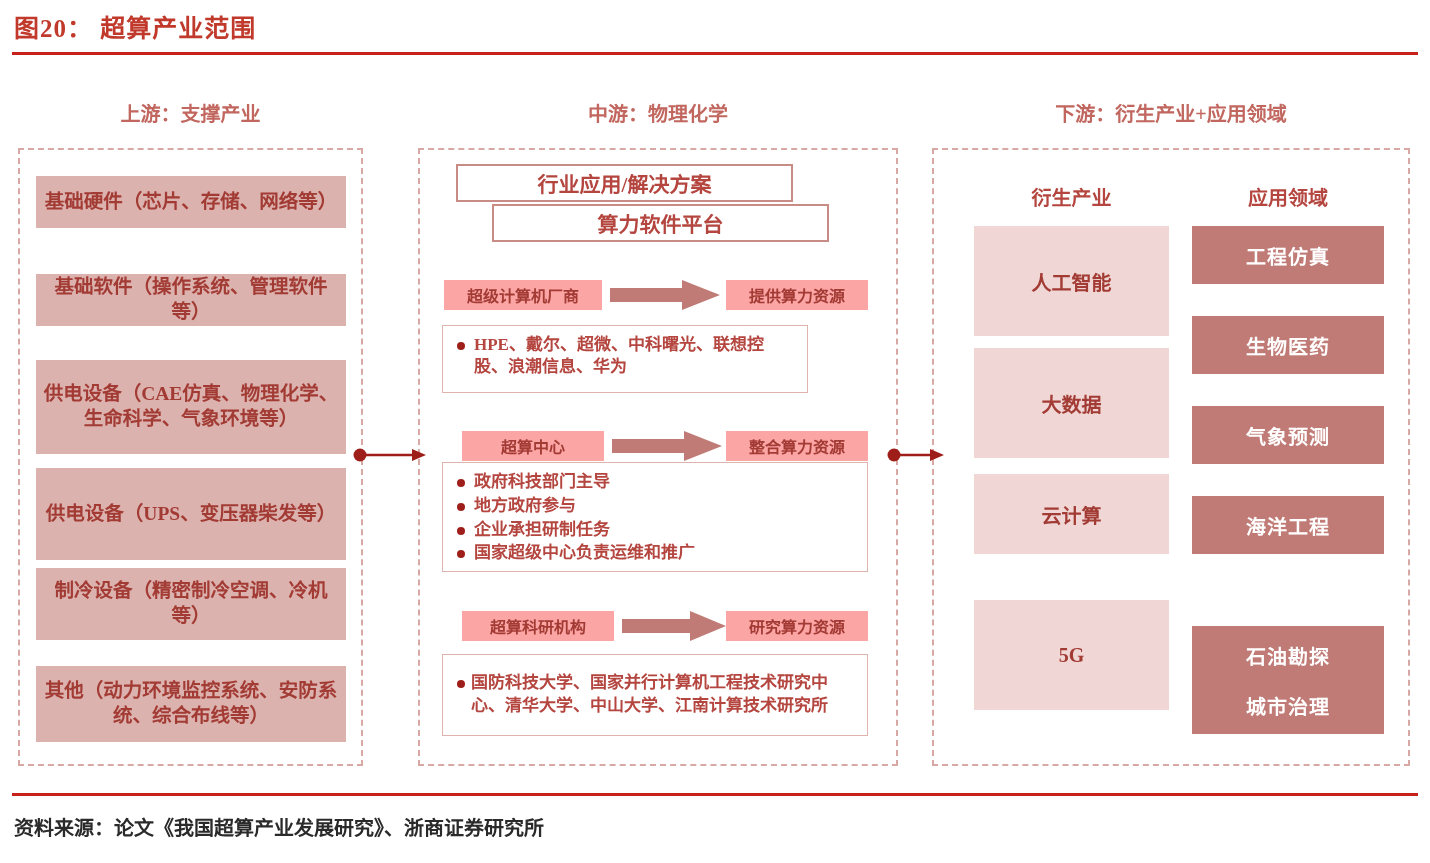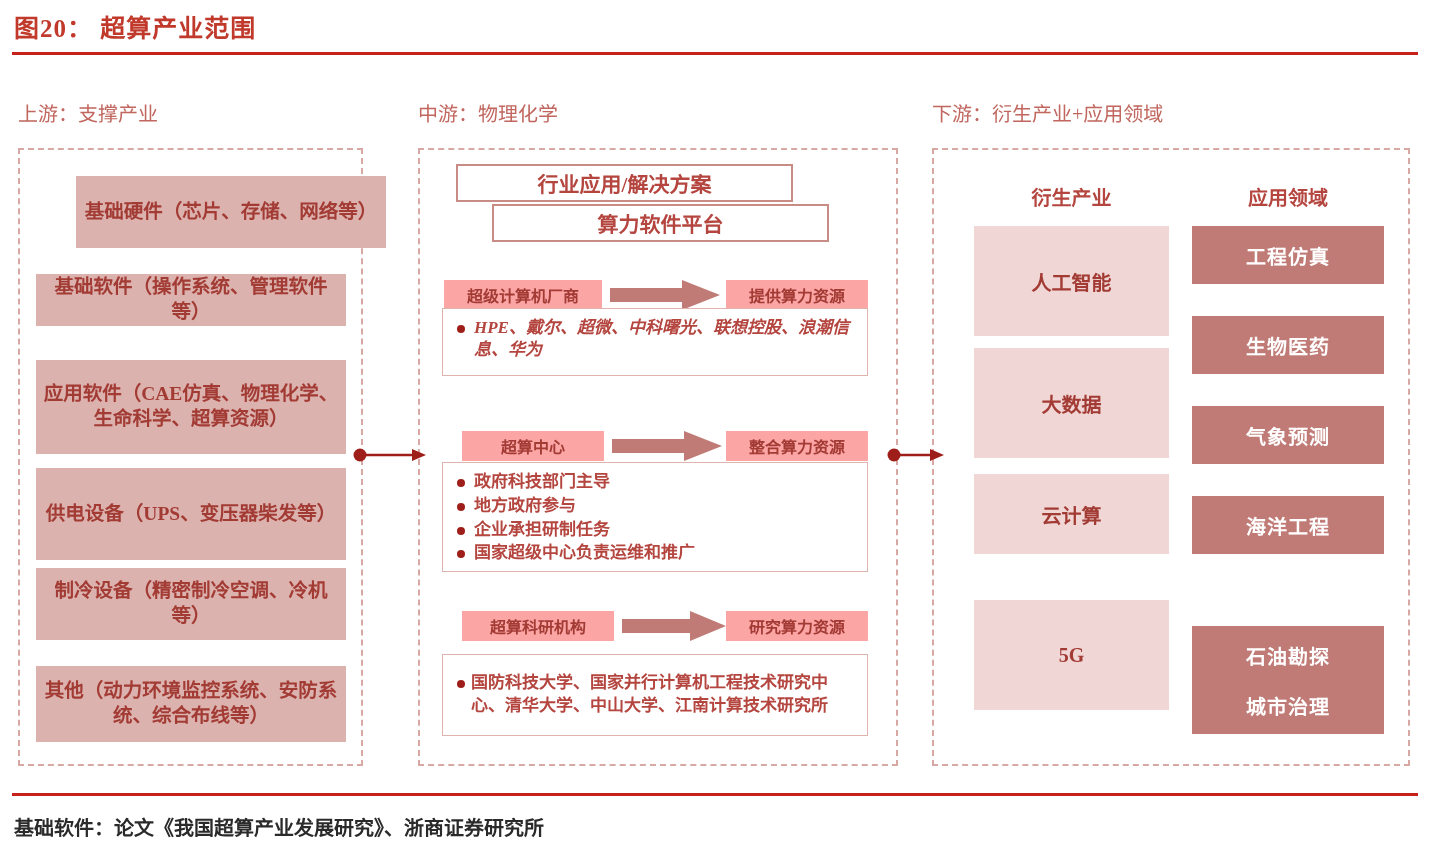--- a/index.html
+++ b/index.html
@@ -34,24 +34,24 @@
     top: 52px;
     width: 1406px;
     height: 3px;
     background: #c8201a;
   }
 
   
   .col-caption {
     position: absolute;
     font-size: 20px;
-    font-weight: normal;
+    font-weight: bold;
     color: #c1675f;
     white-space: nowrap;
-    text-align: left;
+    text-align: center;
   }
   #cap-up    { left: 18px;  top: 98px;  width: 345px; }
   #cap-mid   { left: 418px; top: 98px;  width: 480px; }
   #cap-down  { left: 932px; top: 98px;  width: 478px; }
 
   
   .panel {
     position: absolute;
     border: 2px dashed #d8a9a4;
     background: #ffffff;
@@ -208,39 +208,39 @@
 <body>
 
 <div class="fig-title">图20： 超算产业范围</div>
 <div class="title-rule"></div>
 
 <div class="col-caption" id="cap-up">上游：支撑产业</div>
 <div class="col-caption" id="cap-mid">中游：物理化学</div>
 <div class="col-caption" id="cap-down">下游：衍生产业+应用领域</div>
 
 <div class="panel" id="panel-up">
-  <div class="up-box" style="top:26px;  height:72px;margin-left:40px;">基础硬件（芯片、存储、网络等）</div>
+  <div class="up-box" style="top:26px;  height:52px;">基础硬件（芯片、存储、网络等）</div>
   <div class="up-box" style="top:124px; height:52px;text-align:center;">基础软件（操作系统、管理软件等）</div>
-  <div class="up-box" style="top:210px; height:94px;">应用软件（CAE仿真、物理化学、生命科学、超算资源）</div>
+  <div class="up-box" style="top:210px; height:94px;">供电设备（CAE仿真、物理化学、生命科学、气象环境等）</div>
   <div class="up-box" style="top:318px; height:92px;">供电设备（UPS、变压器柴发等）</div>
   <div class="up-box" style="top:418px; height:72px;">制冷设备（精密制冷空调、冷机等）</div>
   <div class="up-box" style="top:516px; height:76px;">其他（动力环境监控系统、安防系统、综合布线等）</div>
 </div>
 
 <div class="panel" id="panel-mid">
 
   <div class="mid-outline" style="top:14px; height:38px;">行业应用/解决方案</div>
   <div class="mid-outline" style="top:54px; height:38px;margin-left:36px;">算力软件平台</div>
 
   <div class="tag" style="left:24px; top:130px; width:158px;">超级计算机厂商</div>
   <svg class="flow-arrow" style="left:190px; top:130px; width:110px;" viewBox="0 0 110 30" preserveAspectRatio="none">
     <polygon points="0,8 72,8 72,0 110,15 72,30 72,22 0,22" fill="#c07b76"></polygon>
   </svg>
   <div class="tag" style="left:306px; top:130px; width:142px;">提供算力资源</div>
-  <div class="notebox" style="left:22px; top:158px; width:426px; height:68px;font-style:italic;">
+  <div class="notebox" style="left:22px; top:175px; width:366px; height:68px;">
     <ul>
       <li>HPE、戴尔、超微、中科曙光、联想控股、浪潮信息、华为</li>
     </ul>
   </div>
 
   <div class="tag" style="left:42px; top:281px; width:142px;">超算中心</div>
   <svg class="flow-arrow" style="left:192px; top:281px; width:110px;" viewBox="0 0 110 30" preserveAspectRatio="none">
     <polygon points="0,8 72,8 72,0 110,15 72,30 72,22 0,22" fill="#c07b76"></polygon>
   </svg>
   <div class="tag" style="left:306px; top:281px; width:142px;">整合算力资源</div>
@@ -288,13 +288,13 @@
   <polygon points="60,7 74,13 60,19" fill="#9e1f1a"></polygon>
 </svg>
 
 <svg class="connector" style="left:886px; top:442px; width:60px; height:26px;" viewBox="0 0 60 26">
   <circle cx="8" cy="13" r="6.5" fill="#9e1f1a"></circle>
   <line x1="8" y1="13" x2="46" y2="13" stroke="#9e1f1a" stroke-width="2.4"></line>
   <polygon points="44,7 58,13 44,19" fill="#9e1f1a"></polygon>
 </svg>
 
 <div class="footer-rule"></div>
-<div class="footer-text">基础软件：论文《我国超算产业发展研究》、浙商证券研究所</div>
+<div class="footer-text">资料来源：论文《我国超算产业发展研究》、浙商证券研究所</div>
 
 </body></html>

